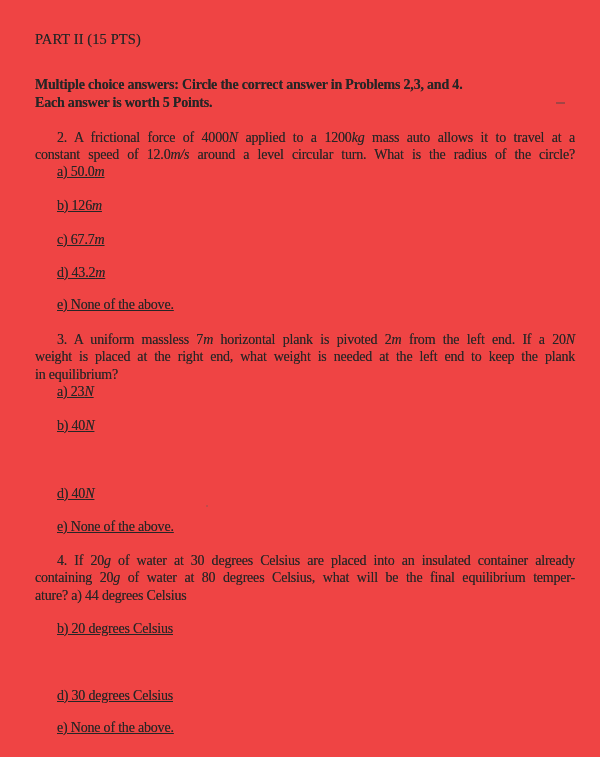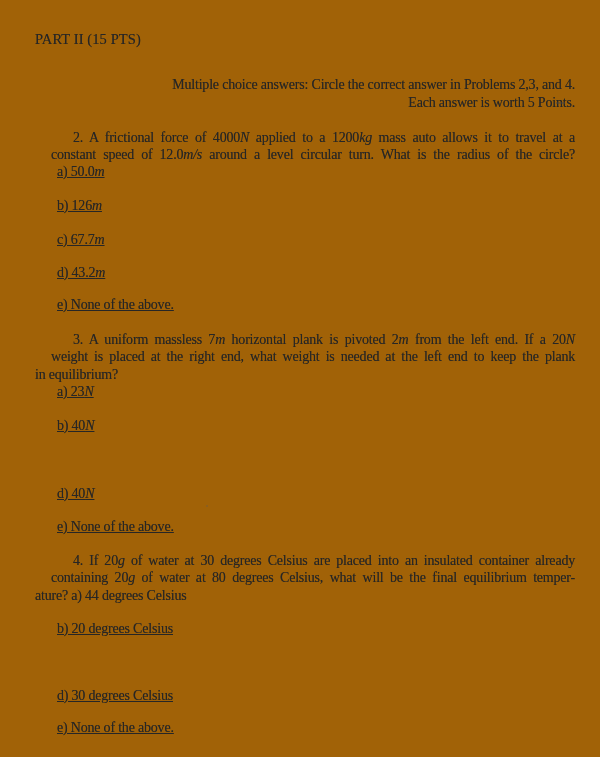--- a/index.html
+++ b/index.html
@@ -1,39 +1,39 @@
 <!DOCTYPE html>
 <html><head>
 <meta charset="utf-8">
 <style>
   html, body { margin: 0; padding: 0; background: #e8e8e6; }
   .page {
     position: relative;
     width: 600px;
     height: 757px;
     margin: 0 auto;
-    background: #a16207;
+    background: #ef4444;
     overflow: hidden;
     font-family: "Liberation Serif", "DejaVu Serif", serif;
     font-size: 14px;
     color: #262626;
     letter-spacing: -0.2px;
   }
   .line {
     position: absolute;
     left: 35px;
     right: 25px;
     line-height: 17px;
     white-space: nowrap;
     text-shadow: 0 0 0.5px rgba(35,35,35,0.55);
   }
-  .just { text-align: justify; text-align-last: justify; margin-left: 16px; }
+  .just { text-align: justify; text-align-last: justify; }
   .indent { padding-left: 22px; }
   .opt { padding-left: 22px; text-decoration: underline; }
-  .center { text-align: right; }
+  .center { text-align: left; font-weight: bold; }
   .header-line { font-size: 14.5px; letter-spacing: 0.1px; }
   .it { font-style: italic; }
   .speck-dash {
     position: absolute;
     left: 556px; top: 102px;
     width: 9px; height: 1.5px;
     background: rgba(70,70,70,0.45);
   }
   .speck-dot {
     position: absolute;

